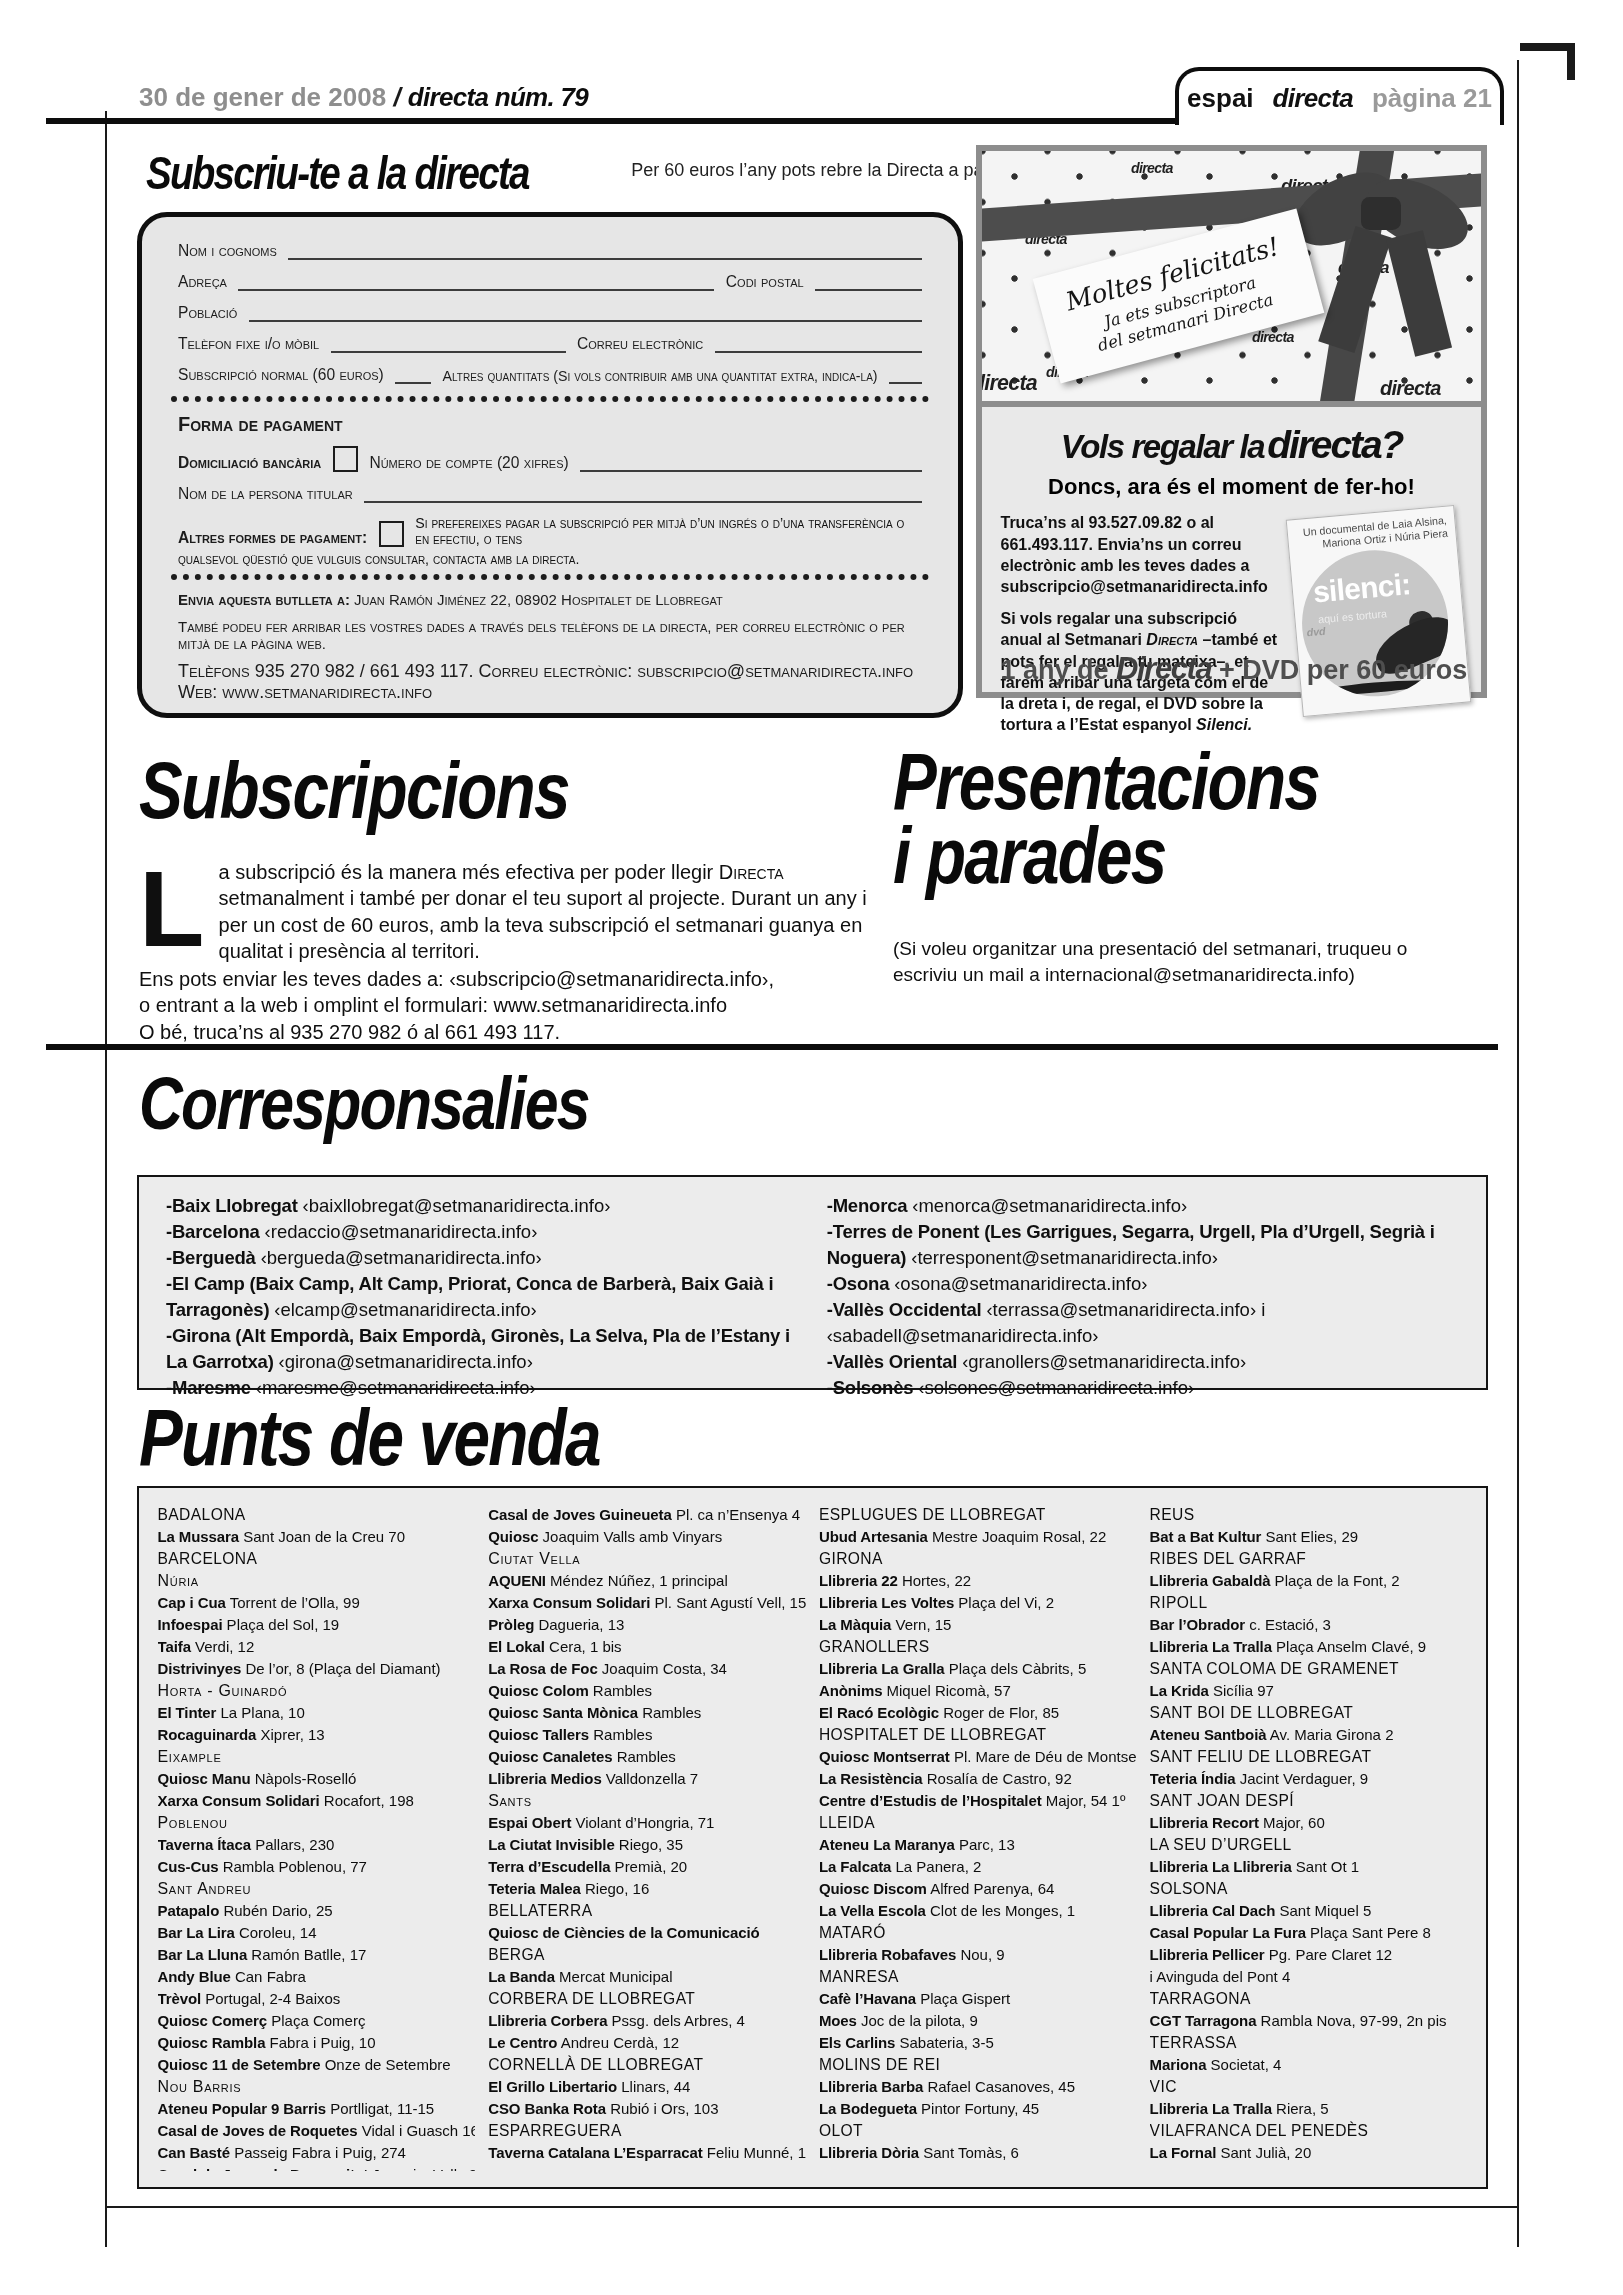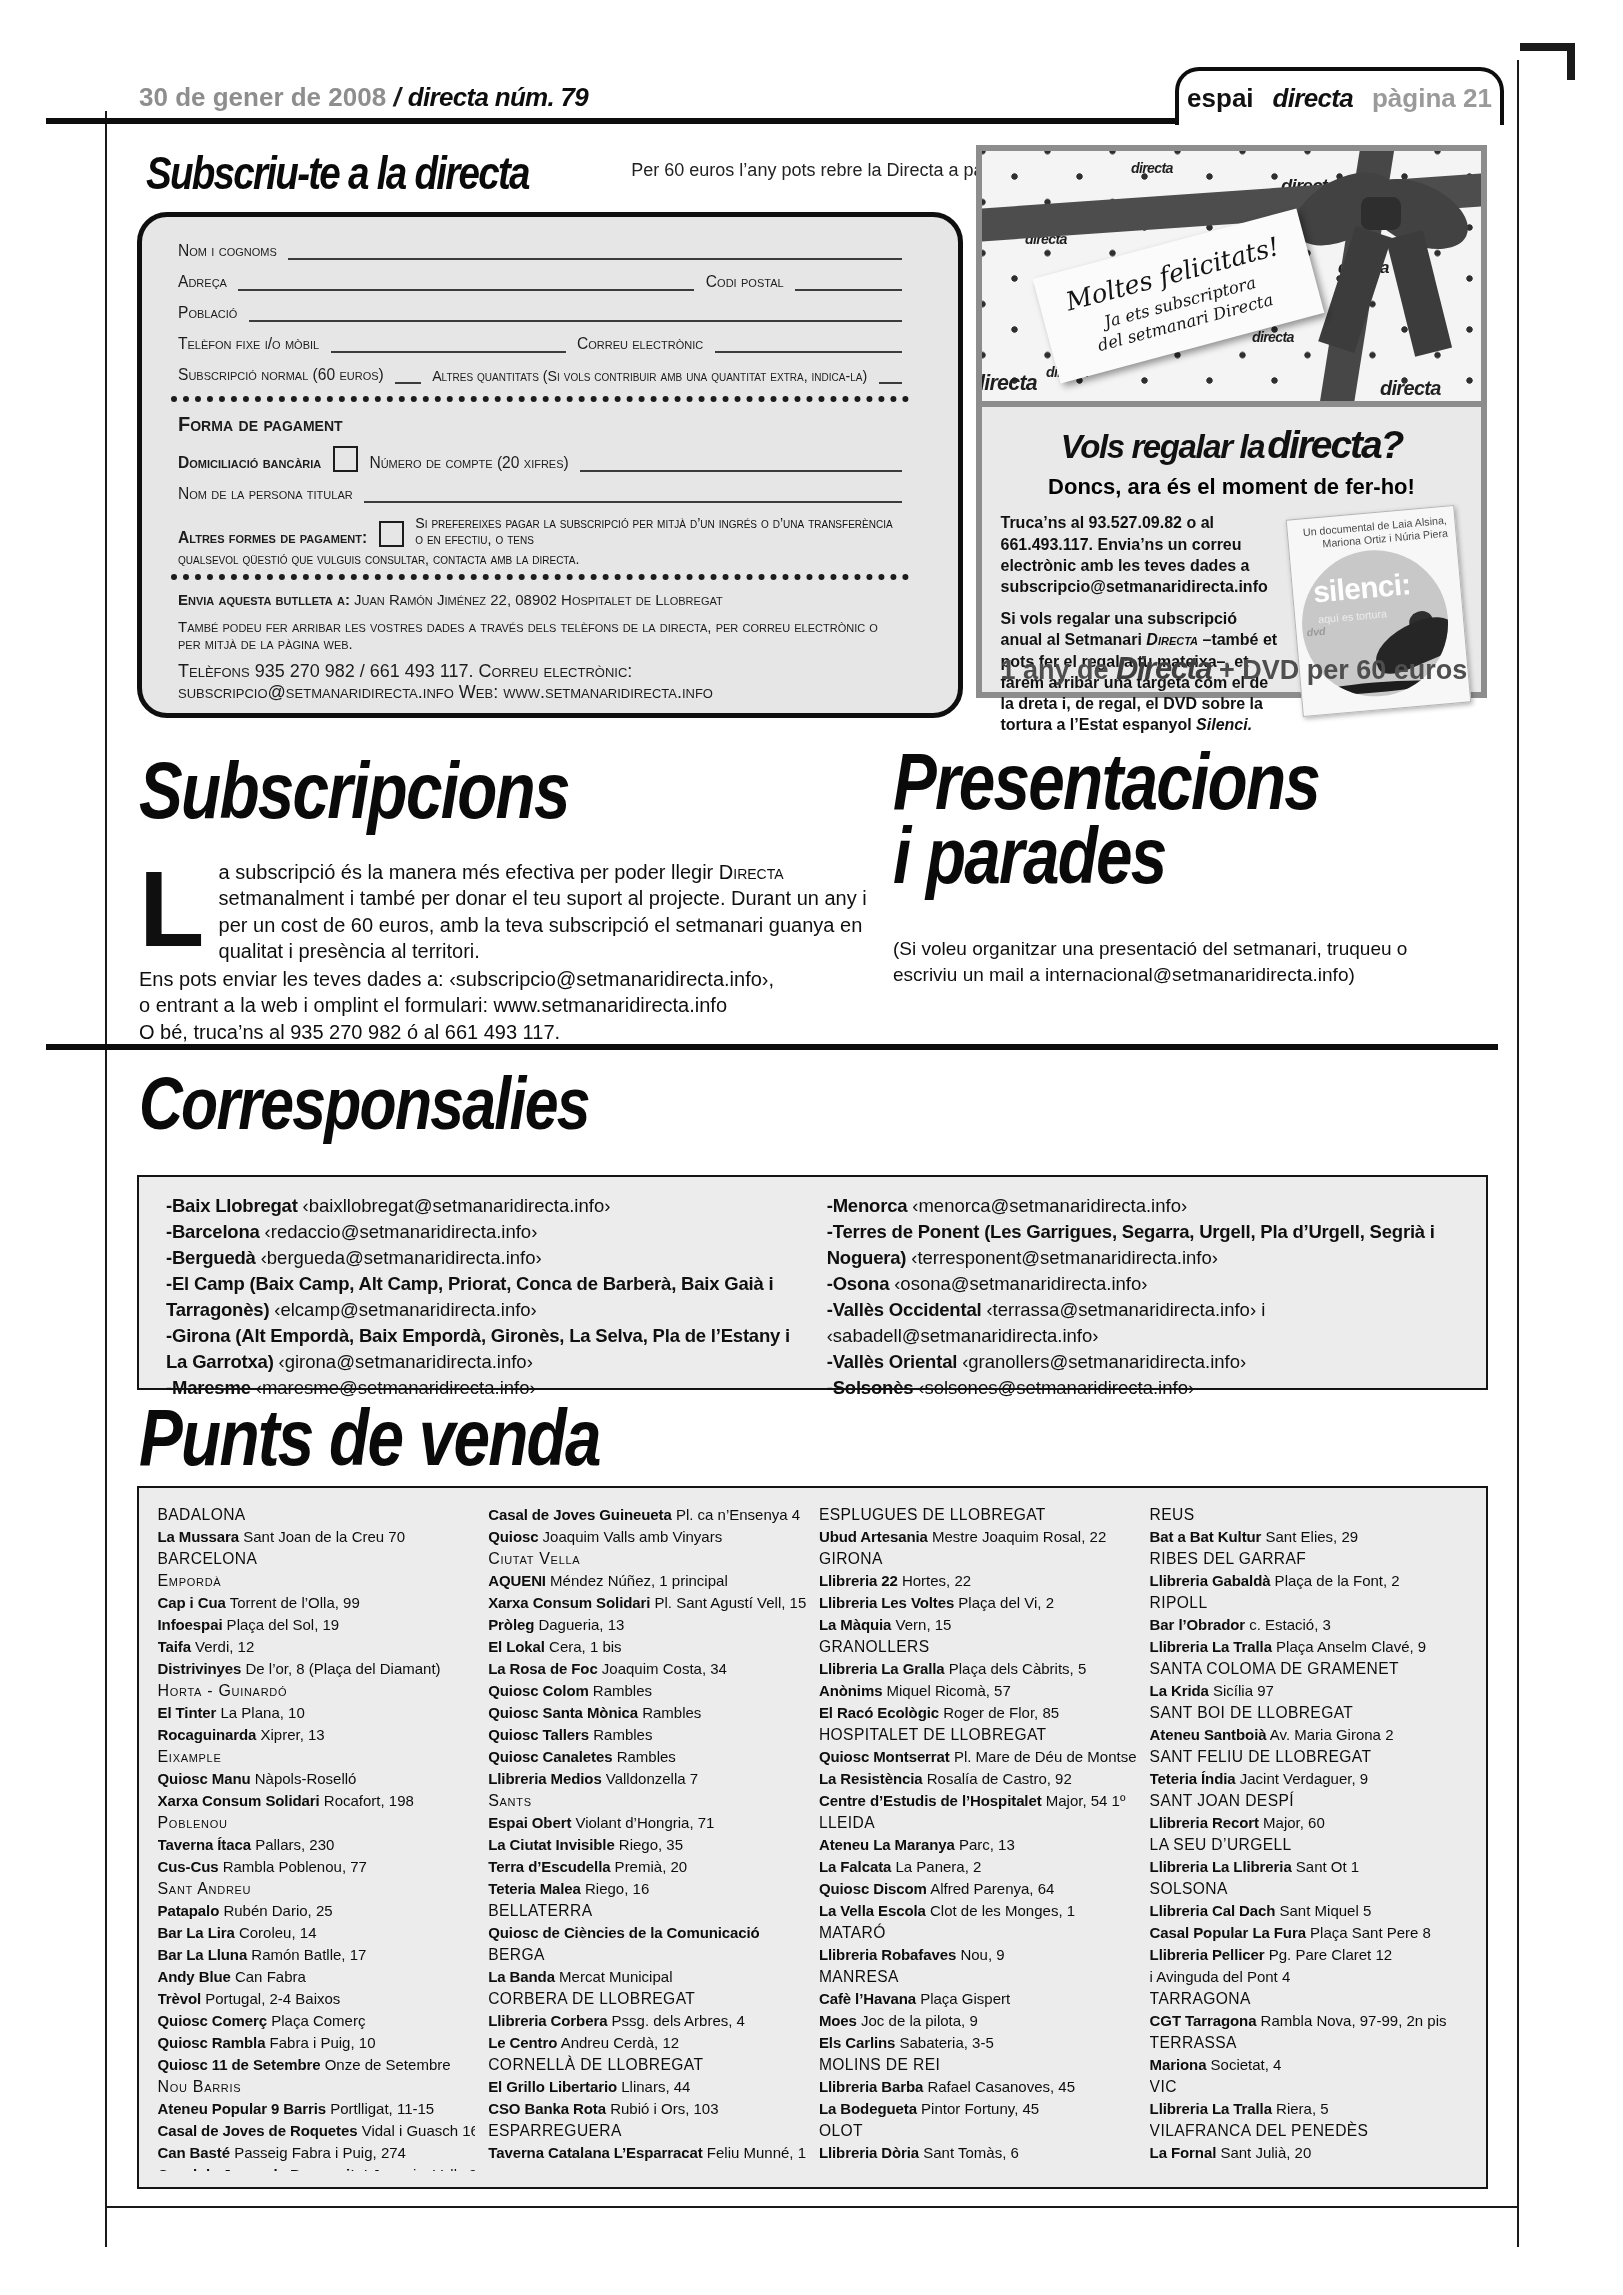--- a/index.html
+++ b/index.html
@@ -20,21 +20,21 @@
   .head-rule{position:absolute;left:46px;top:118px;width:1452px;height:5.7px;background:#0d0d0d;z-index:2;}
   
   .display{font-weight:bold;font-style:italic;letter-spacing:-2.1px;display:inline-block;
            transform:scaleX(0.82);transform-origin:left bottom;white-space:nowrap;color:#0a0a0a;}
   
   .form-title{position:absolute;left:146px;top:145px;}
   .form-title .display{font-size:47px;}
   .form-title .tagline{font-size:18px;font-weight:normal;font-style:normal;letter-spacing:0;
                        color:#222;margin-left:18.5px;vertical-align:12.8px;}
   .sub-form{position:absolute;left:137px;top:212px;width:826px;height:506px;box-sizing:border-box;
-            background:#e6e6e6;border:5px solid #0f0f0f;border-radius:30px;padding:24px 56px 0 36px;}
+            background:#e6e6e6;border:5px solid #0f0f0f;border-radius:30px;padding:24px 36px 0 36px;}
   .sc{font-variant:small-caps;}
   .frow{display:flex;align-items:flex-end;gap:11.4px;margin-bottom:12px;font-size:15.6px;}
   .frow label{white-space:nowrap;color:#1c1c1c;}
   .wline{flex:1;border-bottom:2.1px solid #3c3c3c;height:17px;}
   .sline{width:107px;border-bottom:2.1px solid #3c3c3c;height:17px;}
   .mline{width:235px;border-bottom:2.1px solid #3c3c3c;height:17px;}
   .dots{border-top:6.4px dotted #1c1c1c;height:0;margin:4.3px -7.1px 11.4px -7.1px;}
   .pay-head{font-size:20px;margin:1.4px 0 10px 0;color:#1c1c1c;}
   .chk{width:21.3px;height:21.3px;border:2.1px solid #1c1c1c;background:#e6e6e6;flex:0 0 auto;}
   .bold{font-weight:bold;}
@@ -302,21 +302,21 @@
   </div>
 
   <div class="punts-head">
     <span class="display">Punts de venda</span>
   </div>
   <div class="punts-box">
     <div class="sp-col">
         <div class="sp-city">BADALONA</div>
         <div class="sp-venue"><b>La Mussara</b> Sant Joan de la Creu 70</div>
         <div class="sp-city">BARCELONA</div>
-        <div class="sp-area">Empordà</div>
+        <div class="sp-area">Núria</div>
         <div class="sp-venue"><b>Cap i Cua</b> Torrent de l’Olla, 99</div>
         <div class="sp-venue"><b>Infoespai</b> Plaça del Sol, 19</div>
         <div class="sp-venue"><b>Taifa</b> Verdi, 12</div>
         <div class="sp-venue"><b>Distrivinyes</b> De l’or, 8 (Plaça del Diamant)</div>
         <div class="sp-area">Horta - Guinardó</div>
         <div class="sp-venue"><b>El Tinter</b> La Plana, 10</div>
         <div class="sp-venue"><b>Rocaguinarda</b> Xiprer, 13</div>
         <div class="sp-area">Eixample</div>
         <div class="sp-venue"><b>Quiosc Manu</b> Nàpols-Roselló</div>
         <div class="sp-venue"><b>Xarxa Consum Solidari</b> Rocafort, 198</div>

